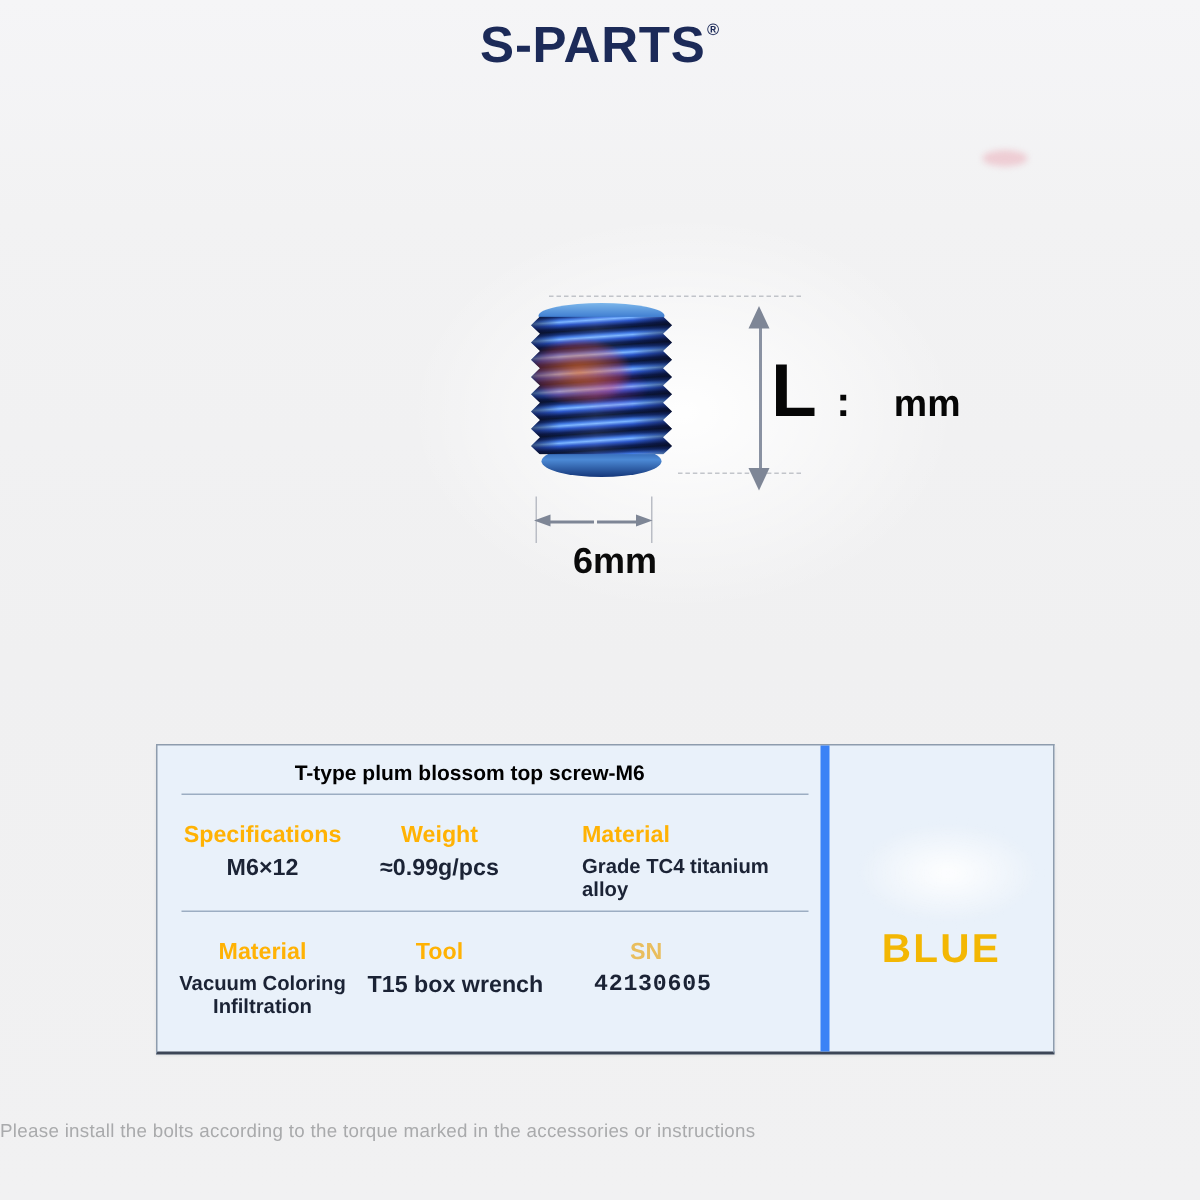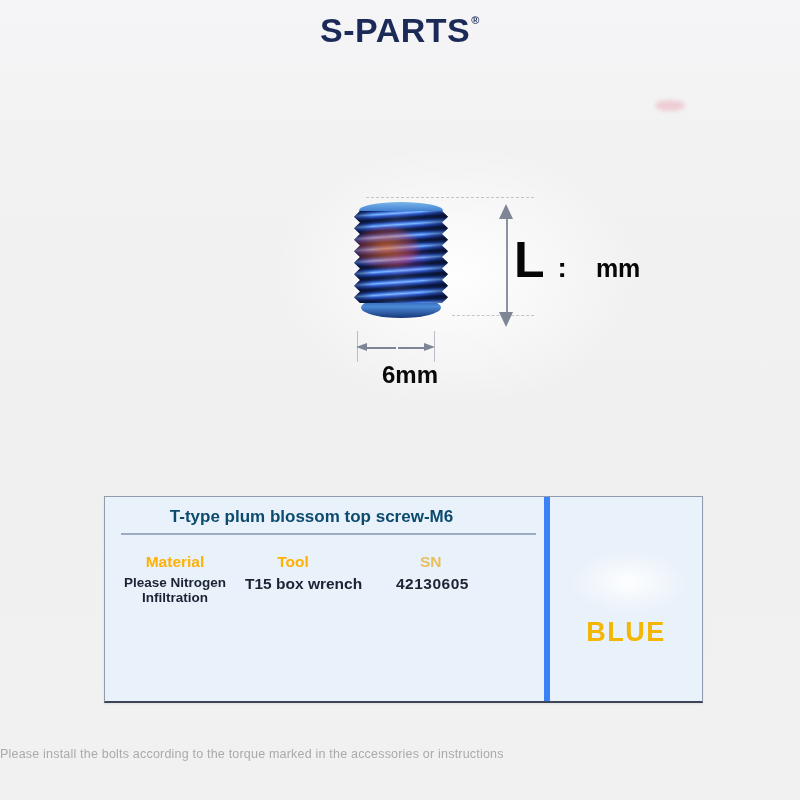--- a/index.html
+++ b/index.html
@@ -70,33 +70,33 @@
     border-top:4.5px solid transparent; border-bottom:4.5px solid transparent; border-left:11px solid #7e8696; }
   .diameter-label { position:absolute; left:358px; top:361px; width:80px; text-align:right;
     font-size:24px; font-weight:800; color:#0a0a0a; }
 
   
   .spec-table { position:absolute; left:104px; top:496px; width:599px; height:207px;
     background:#e9f1fa; border:1px solid #8e9cad; border-bottom:2px solid #3d4657;
     display:flex; box-shadow:0 1px 2px rgba(0,0,0,0.08); }
   .table-left { flex:1 1 auto; position:relative; }
   .table-title { padding:10px 36px 6px 10px; text-align:center;
-    font-size:17px; font-weight:700; color:#0c4a6e; }
+    font-size:14px; font-weight:700; color:#000000; }
   .divider { height:1px; background:#9cadc2; margin:0 8px 0 16px; }
   .spec-row { display:grid; grid-template-columns:140px 96px 1fr; padding-top:18px; }
   .cell { }
   .cell .label { font-weight:700; font-size:15.5px; color:#ffb204; line-height:1.15; }
   .cell .value { font-weight:700; font-size:15.5px; color:#1b2335; margin-top:4px; line-height:1.15; }
   .c1 { text-align:center; }
   .c2 { text-align:center; white-space:nowrap; }
   .c3 { text-align:left; padding-left:47px; padding-right:10px; }
   .row1 { height:77px; }
   .value-wrap { font-size:13.5px !important; }
   .sn-label { color:#e9be5e !important;margin-left:32px; }
-  .sn-value { margin-left:8px; letter-spacing:0.5px; }
+  .sn-value { margin-left:8px; letter-spacing:0.5px;font-family:Liberation Mono, monospace; }
 
   .color-panel { width:158px; position:relative; border-left:6px solid #3b82f6; }
   .ghost { position:absolute; left:18px; top:52px; width:122px; height:66px; filter:blur(3px);
     background:radial-gradient(closest-side, rgba(255,255,255,0.95), rgba(255,255,255,0)); }
   .color-name { position:absolute; top:120px; left:0; width:100%; text-align:center;
     font-size:27px; font-weight:800; letter-spacing:1.5px; color:#f3b703; }
 
   
   .footer-note { position:absolute; top:747px; left:0; width:100%; text-align:left;
     font-size:12.5px; color:#a9aaac; letter-spacing:0.2px; }
@@ -138,27 +138,41 @@
   <div class="h-line-right"></div>
   <div class="arrow-left"></div>
   <div class="arrow-right"></div>
   <div class="diameter-label">6mm</div>
 
   <div class="spec-table">
     <div class="table-left">
       <div class="table-title">T-type plum blossom top screw-M6</div>
       <div class="divider"></div>
 
+      <div class="spec-row row1">
+        <div class="cell c1">
+          <div class="label">Specifications</div>
+          <div class="value">M6×12</div>
+        </div>
+        <div class="cell c2">
+          <div class="label">Weight</div>
+          <div class="value">≈0.99g/pcs</div>
+        </div>
+        <div class="cell c3">
+          <div class="label">Material</div>
+          <div class="value value-wrap">Grade TC4 titanium alloy</div>
+        </div>
+      </div>
 
       <div class="divider"></div>
 
       <div class="spec-row row2">
         <div class="cell c1">
           <div class="label">Material</div>
-          <div class="value value-wrap">Please Nitrogen Infiltration</div>
+          <div class="value value-wrap">Vacuum Coloring Infiltration</div>
         </div>
         <div class="cell c2">
           <div class="label">Tool</div>
           <div class="value">T15 box wrench</div>
         </div>
         <div class="cell c3">
           <div class="label sn-label">SN</div>
           <div class="value sn-value">42130605</div>
         </div>
       </div>

